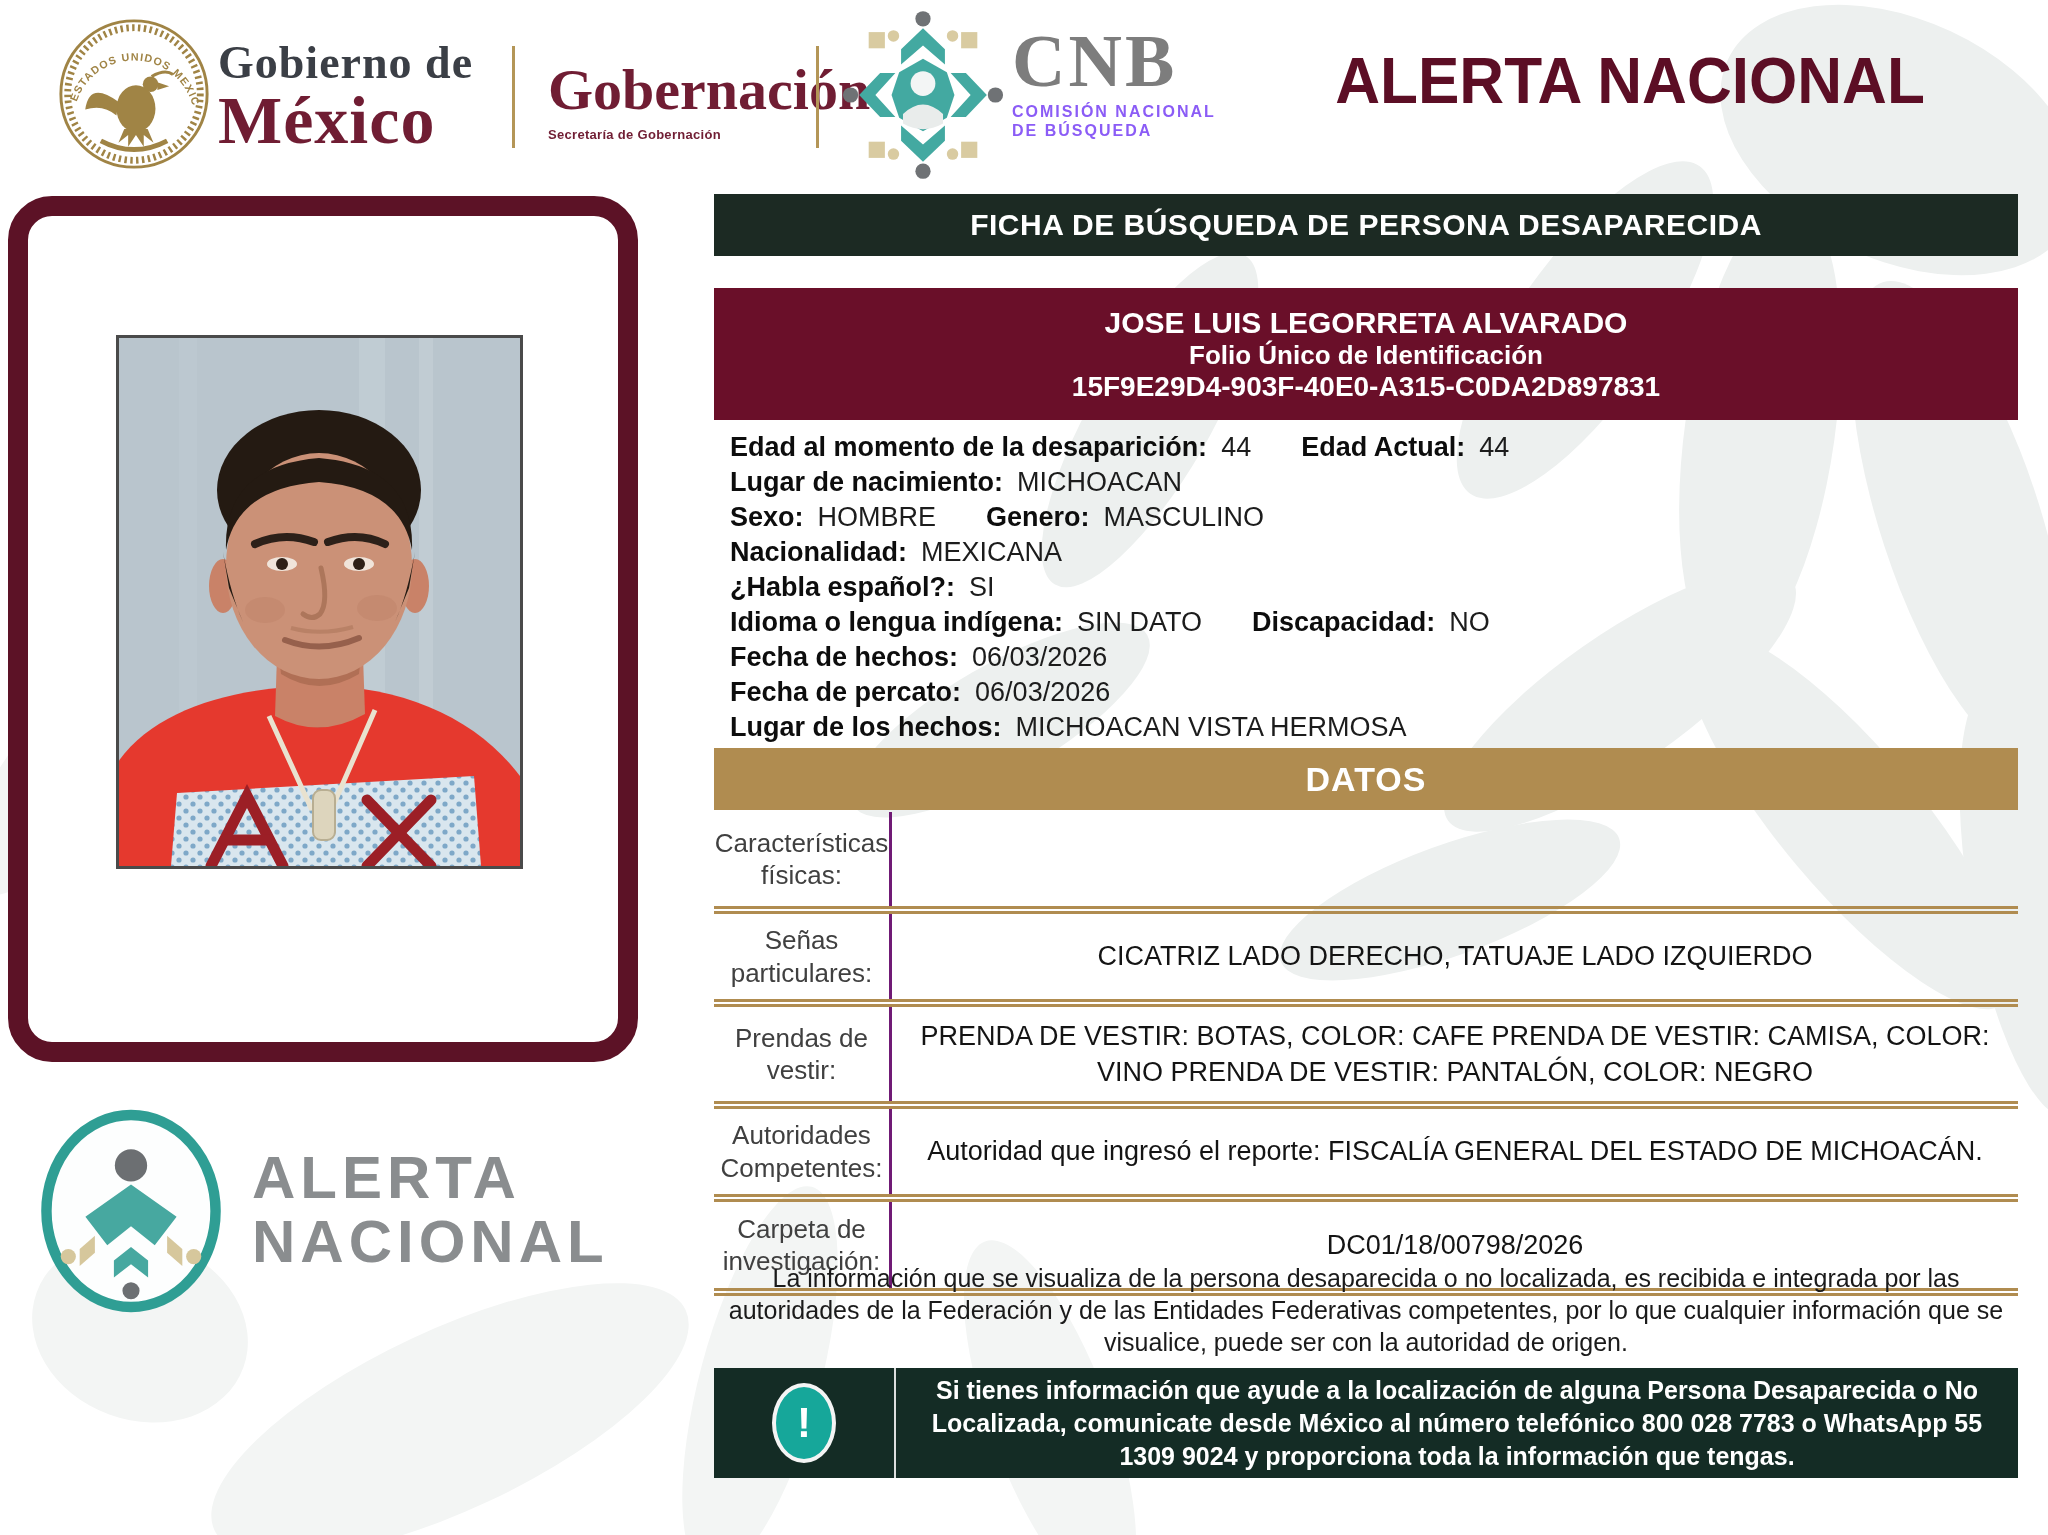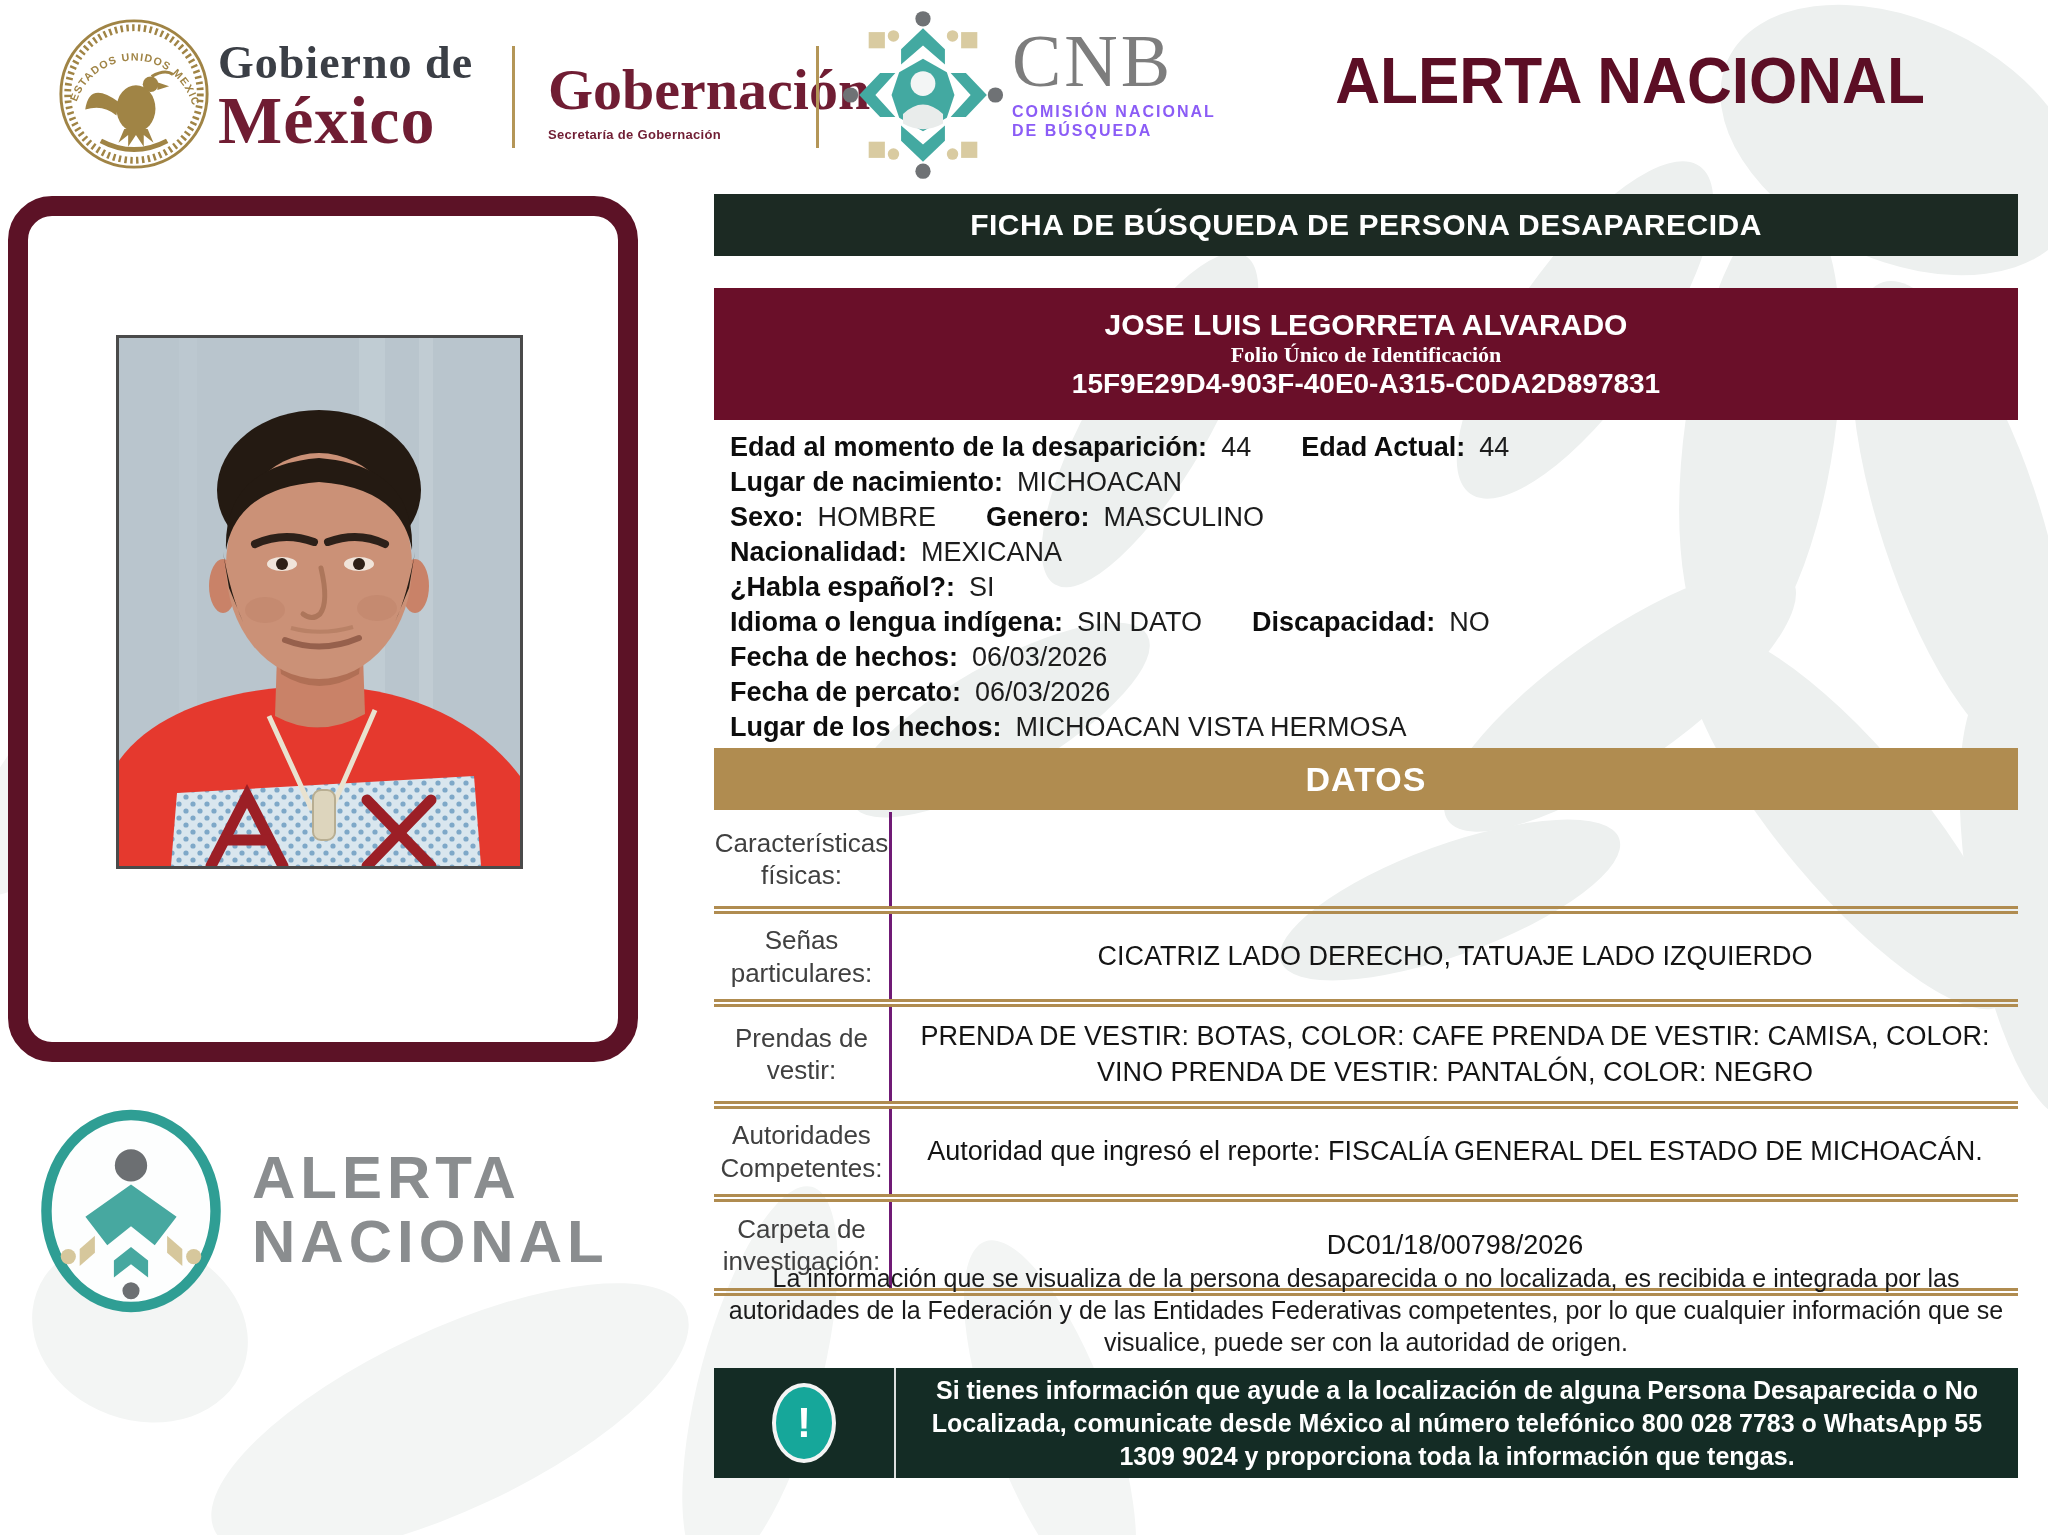--- a/index.html
+++ b/index.html
@@ -14,40 +14,40 @@
   #seal{left:56px;top:16px;width:156px;height:156px;z-index:2;}
   #gob-text{left:218px;top:36px;z-index:2;font-family:"Liberation Serif",serif;}
   #gob-line1{font-size:46px;color:#3b3f46;font-weight:600;letter-spacing:1px;}
   #gob-line2{font-size:68px;color:#701d33;font-weight:700;margin-top:-8px;letter-spacing:1px;}
   .vdivider{width:3px;height:102px;background:#b49657;top:46px;z-index:2;}
   #gobernacion-block{left:548px;top:56px;z-index:2;font-family:"Liberation Serif",serif;color:#701d33;}
   #gobernacion-name{font-size:58px;font-weight:700;}
   #gobernacion-sub{font-family:"Liberation Sans",sans-serif;font-size:13px;font-weight:700;margin-top:4px;letter-spacing:.3px;}
   #cnb-emblem{left:842px;top:8px;width:162px;height:174px;z-index:2;}
   #cnb-text{left:1012px;top:24px;z-index:2;}
-  #cnb-acronym{font-family:"Liberation Serif",serif;font-size:74px;font-weight:400;color:#7d7d7d;letter-spacing:3px;line-height:1;}
+  #cnb-acronym{font-family:"Liberation Serif",serif;font-size:74px;font-weight:700;color:#7d7d7d;letter-spacing:3px;line-height:1;}
   .cnb-name{font-size:16px;font-weight:700;color:#8b5cf6;letter-spacing:2px;margin-top:4px;line-height:1.2;}
   #page-title{left:1250px;top:44px;width:760px;text-align:center;z-index:2;
     font-size:64px;font-weight:800;color:#5c0e25;letter-spacing:0;transform:scaleX(.97);}
   
   #photo-frame{left:8px;top:196px;width:630px;height:866px;box-sizing:border-box;
     border:20px solid #5c1226;border-radius:44px;background:#ffffff;z-index:2;}
   #photo{left:116px;top:335px;width:407px;height:534px;box-sizing:border-box;
     border:3px solid #4a4a4a;z-index:3;background:#b9c5cd;}
   #photo svg{display:block;}
   #alerta-logo-mark{left:36px;top:1104px;width:190px;height:214px;z-index:2;}
   #alerta-logo-text{left:252px;top:1146px;z-index:2;font-weight:800;color:#8a8d8f;
     font-size:60px;line-height:1.06;letter-spacing:5px;}
   
   .rcol{left:714px;width:1304px;z-index:2;box-sizing:border-box;}
   .banner{display:flex;align-items:center;justify-content:center;text-align:center;color:#fff;font-weight:700;}
   #ficha-banner{top:194px;height:62px;background:#1c2a23;font-size:30px;letter-spacing:.5px;}
   #name-banner{top:288px;height:132px;background:#6a0f29;flex-direction:column;gap:0;padding:6px 0;}
   #person-name{font-size:30px;}
-  #folio-label{font-size:22px;font-family:Liberation Serif, serif;}
+  #folio-label{font-size:26px;}
   #folio-value{font-size:28px;}
   #fields{top:430px;left:730px;width:1290px;z-index:2;}
   .field-line{height:35px;line-height:35px;font-size:27px;white-space:nowrap;}
   .flabel{font-weight:700;color:#0d0d0d;}
   .fvalue{color:#1c1c1c;margin-left:14px;}
   .flabel.second{margin-left:50px;}
   #datos-banner{top:748px;height:62px;background:#b08c50;font-size:34px;letter-spacing:1px;}
   #datos-table{top:812px;}
   .trow{display:flex;align-items:stretch;}
   .trow + .trow{border-top:8px double #b08c50;}

